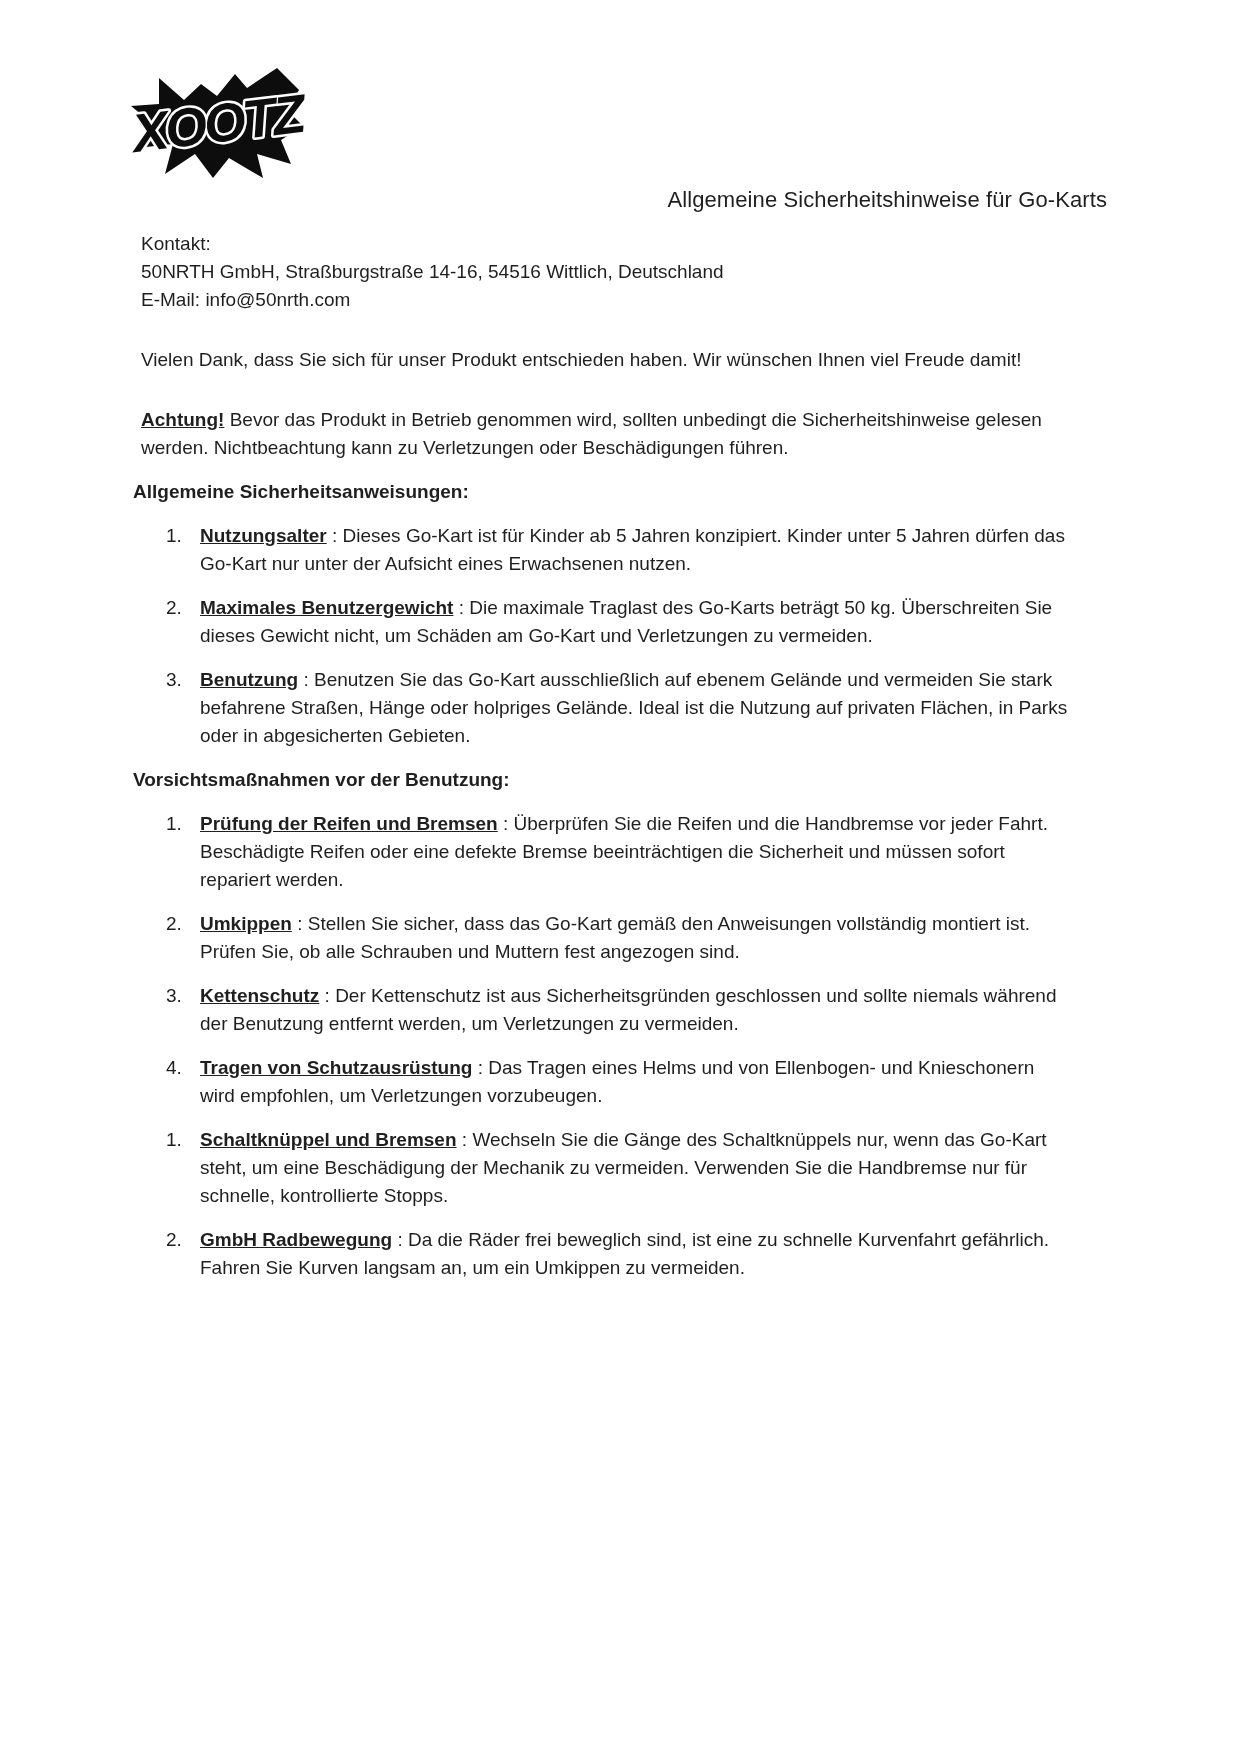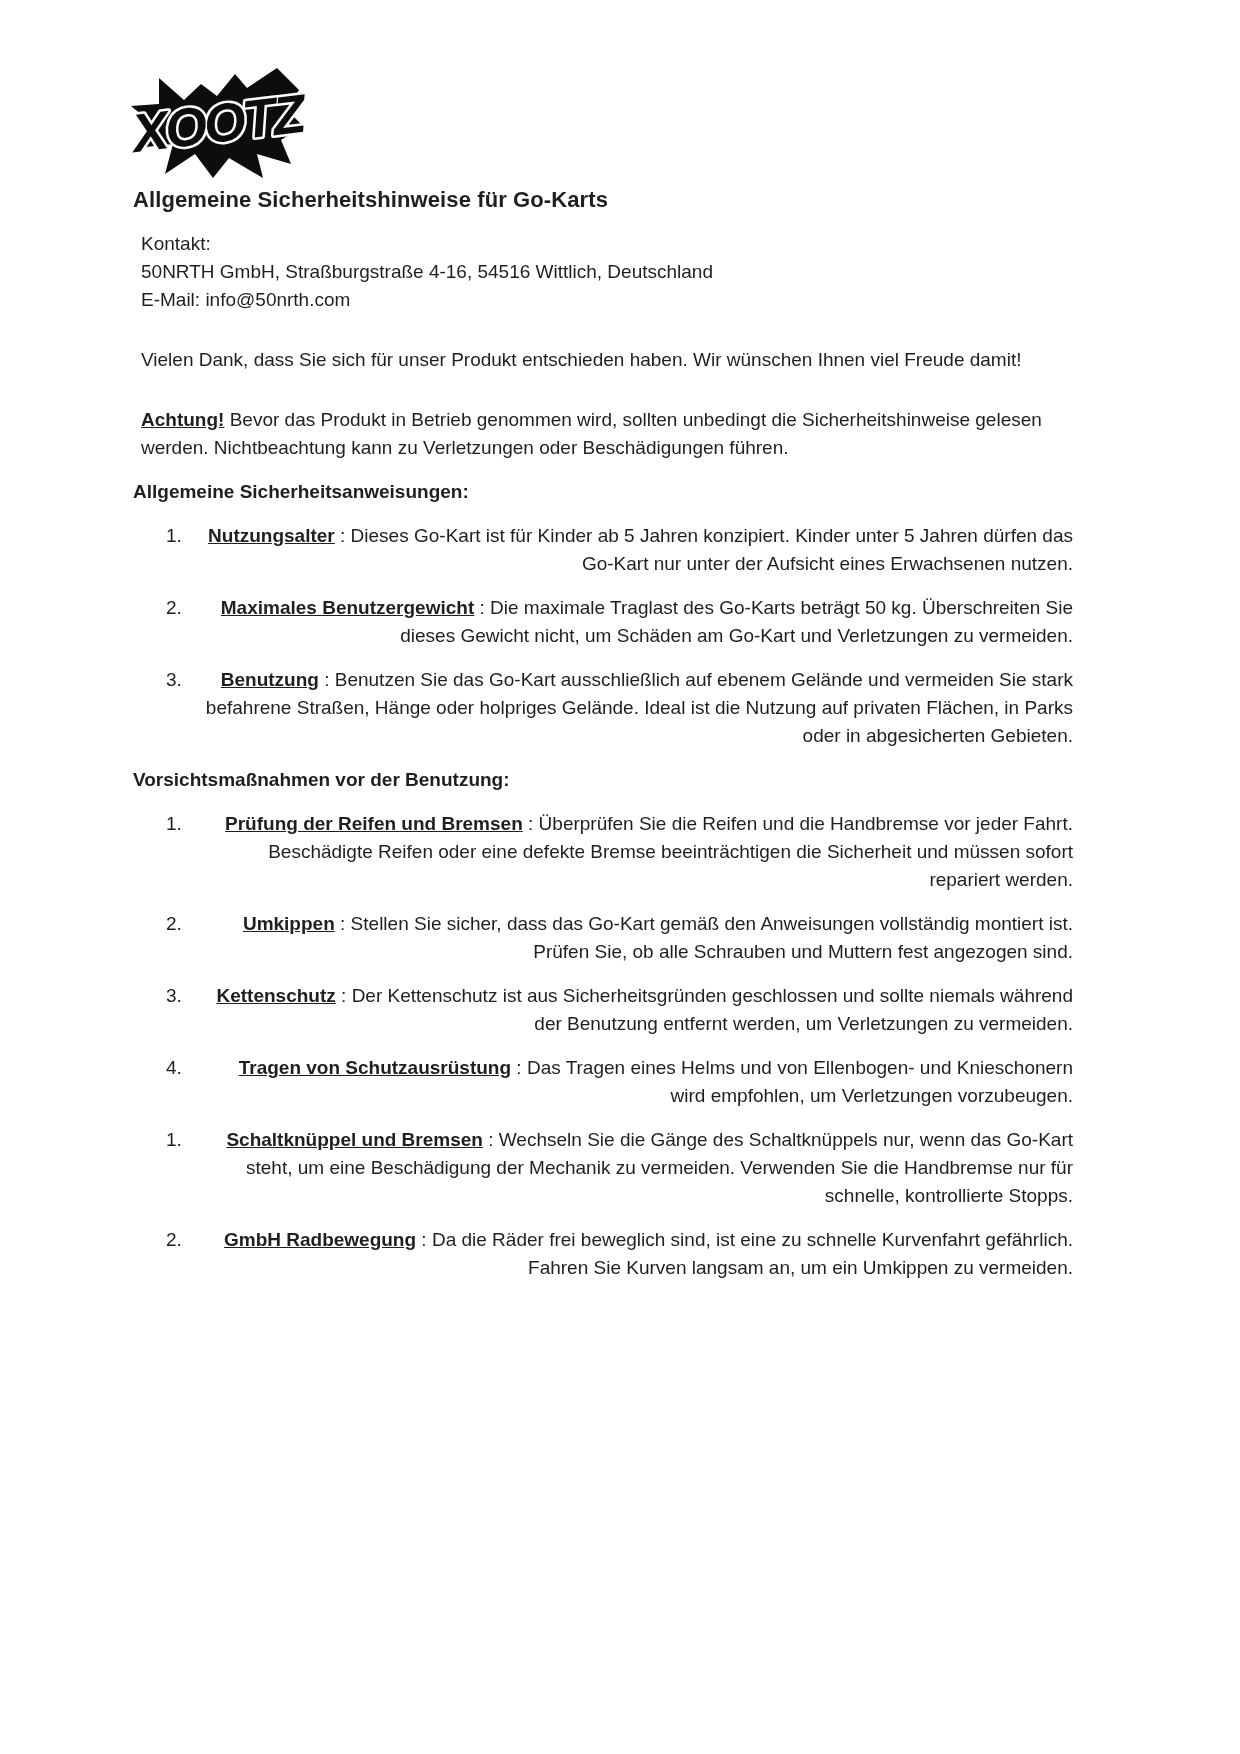--- a/index.html
+++ b/index.html
@@ -17,40 +17,40 @@
   .logo-wrap { width: 182px; height: 118px; margin: 0 0 4px -6px; }
   .logo-wrap svg { display: block; width: 100%; height: 100%; }
   .logo-text {
     font-family: "Liberation Sans", "DejaVu Sans", sans-serif;
     font-weight: bold;
     font-style: italic;
   }
   h1 {
     font-size: 22px;
     line-height: 28px;
-    font-weight: bold;
+    font-weight: normal;
     margin: 0 0 16px 0;
     letter-spacing: 0.1px;
+    text-align: right;
   }
   h2 {
     font-size: 19px;
     line-height: 28px;
     font-weight: bold;
     margin: 0 0 16px 0;
   }
   p { margin: 0 0 16px 8px; max-width: 940px; }
   p.tight { margin-bottom: 0; }
   .gap { height: 32px; }
   ol.doc-list {
     list-style: none;
     counter-reset: item;
     margin: 0;
     padding: 0;
     max-width: 940px;
-    text-align: right;
   }
   ol.doc-list li {
     counter-increment: item;
     position: relative;
     padding-left: 67px;
     margin: 0 0 16px 0;
   }
   ol.doc-list li::before {
     content: counter(item) ".";
     position: absolute;
@@ -68,21 +68,21 @@
     <svg viewBox="0 0 178 118">
       <polygon fill="#0d0d0d" points="30,14 55,36 72,20 88,32 106,10 118,24 148,4 170,26 158,46 174,62 152,76 162,100 128,90 134,114 100,94 84,114 66,90 36,110 44,80 8,84 24,60 2,42 30,40"></polygon>
       <text class="logo-text" x="89" y="78" text-anchor="middle" font-size="54" letter-spacing="-3" fill="#0d0d0d" stroke="#ffffff" stroke-width="5" stroke-linejoin="round" paint-order="stroke" transform="rotate(-7 89 64)">XOOTZ</text>
     </svg>
   </div>
 
   <h1>Allgemeine Sicherheitshinweise für Go-Karts</h1>
 
   <p class="tight">
     <span>Kontakt:</span><br>
-    <span>50NRTH GmbH, Straßburgstraße 4-16, 54516 Wittlich, Deutschland</span><br>
+    <span>50NRTH GmbH, Straßburgstraße 14-16, 54516 Wittlich, Deutschland</span><br>
     <span>E-Mail: info@50nrth.com</span>
   </p>
 
   <div class="gap"></div>
 
   <p class="tight">Vielen Dank, dass Sie sich für unser Produkt entschieden haben. Wir wünschen Ihnen viel Freude damit!</p>
 
   <div class="gap"></div>
 
   <p><strong>Achtung!</strong><span> Bevor das Produkt in Betrieb genommen wird, sollten unbedingt die Sicherheitshinweise gelesen werden. Nichtbeachtung kann zu Verletzungen oder Beschädigungen führen.</span></p>

